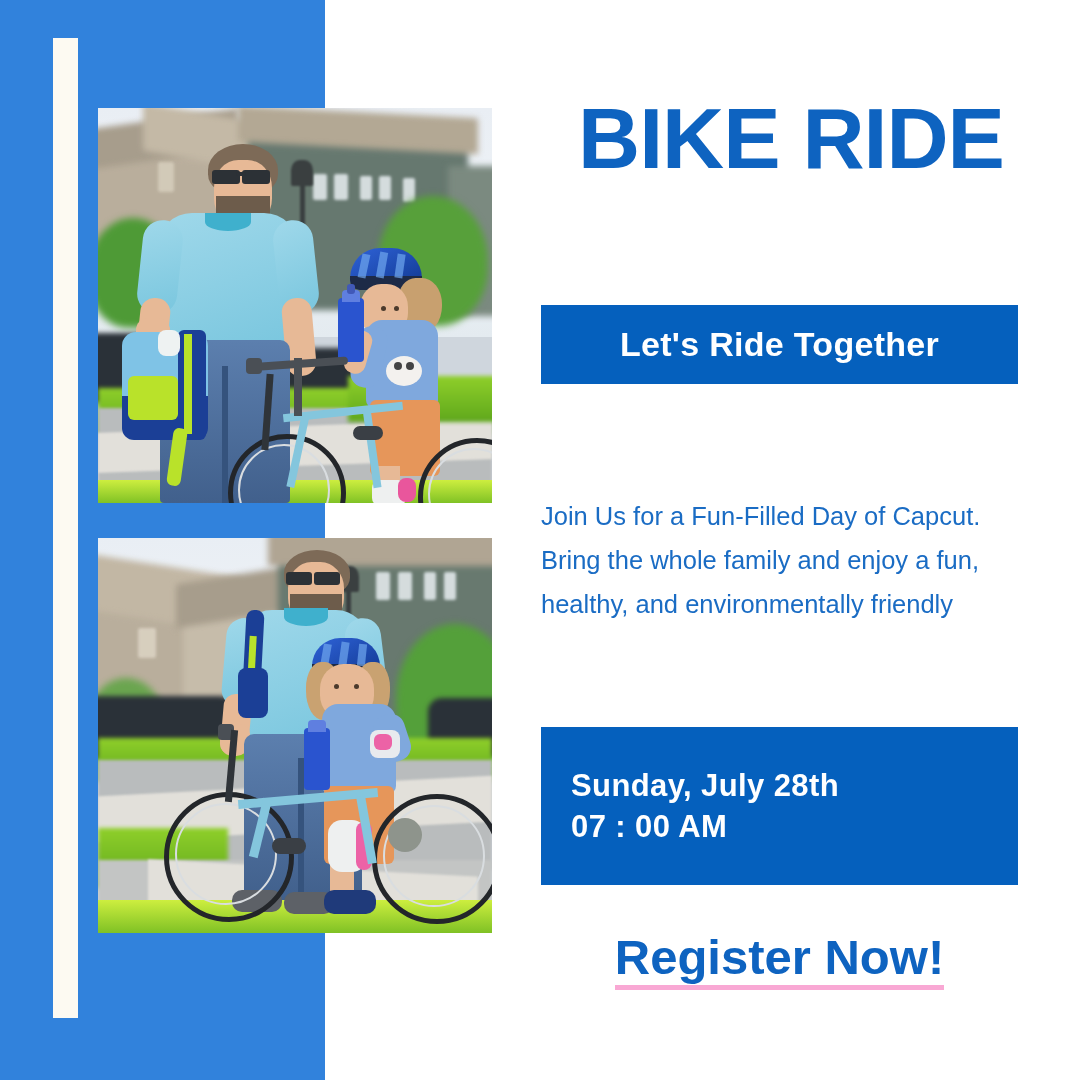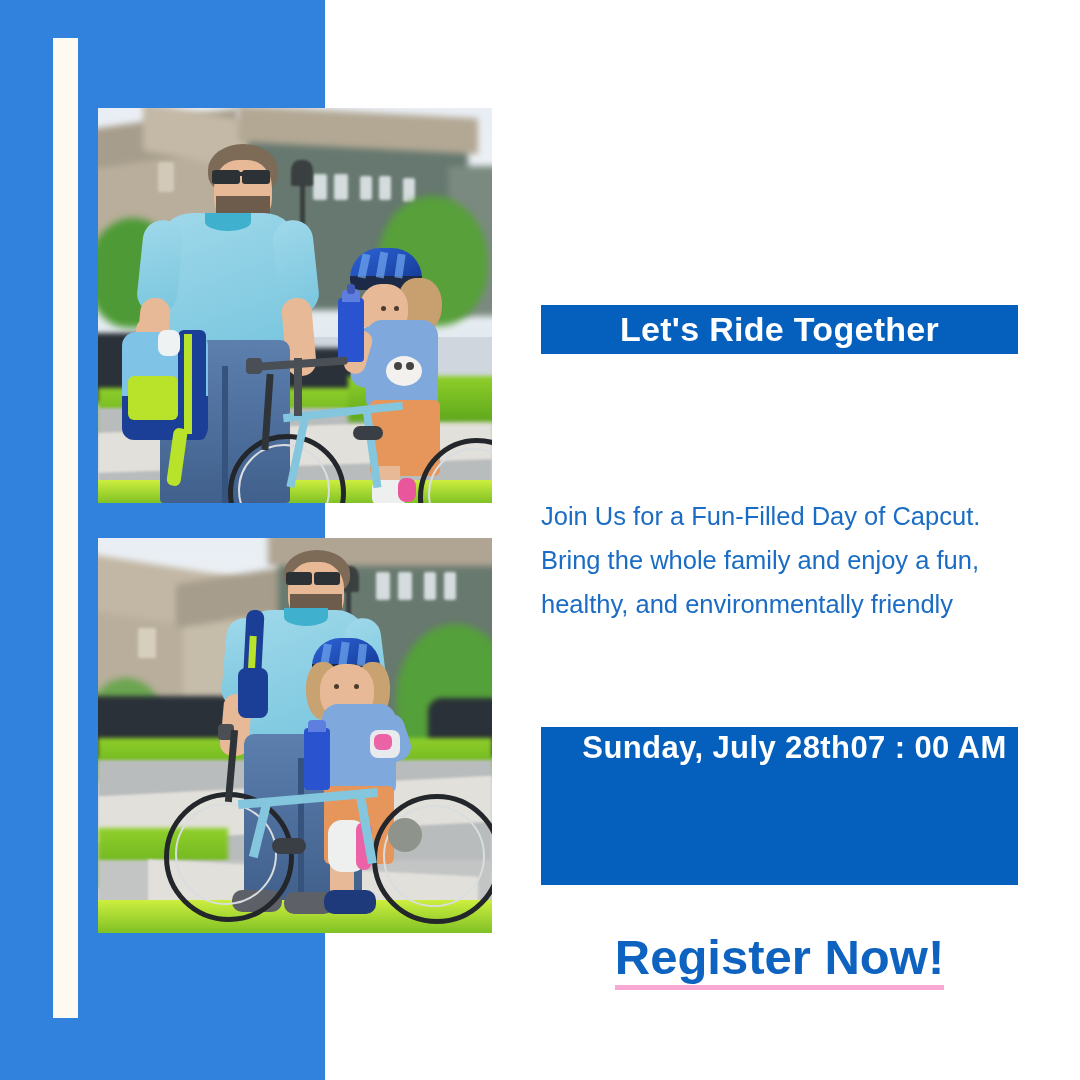--- a/index.html
+++ b/index.html
@@ -56,30 +56,30 @@
   .dark-bar{position:absolute;background:#4a4f55;}
 
   
   .title{position:absolute;left:541px;top:96px;width:500px;text-align:center;
          color:#0E63C0;font-weight:bold;font-size:86px;line-height:.98;
          letter-spacing:-1px;font-family:"Liberation Sans",sans-serif;}
   .title span{display:block;}
   .title .l1{font-size:86px;}
   .title .l2{font-size:86px;}
 
-  .banner{position:absolute;left:541px;top:305px;width:477px;height:49px;background:#0560BD;
+  .banner{position:absolute;left:541px;top:305px;width:477px;height:79px;background:#0560BD;
           display:flex;align-items:center;justify-content:center;}
   .banner-text{color:#ffffff;font-size:34px;font-weight:bold;letter-spacing:.3px;}
 
   .body-copy{position:absolute;left:541px;top:494px;width:500px;color:#1a6cc4;
              font-size:25.5px;line-height:44px;}
   .body-copy p{margin:0;}
 
   .details{position:absolute;left:541px;top:727px;width:477px;height:158px;background:#0560BD;
-           display:flex;flex-direction:row;justify-content:center;padding-left:30px;box-sizing:border-box;}
+           display:flex;flex-direction:column;justify-content:center;padding-left:30px;box-sizing:border-box;}
   .details div{color:#ffffff;font-size:31px;font-weight:bold;line-height:41px;letter-spacing:.4px;}
 
   .cta{position:absolute;left:541px;top:932px;width:477px;text-align:center;}
   .cta-text{display:inline-block;color:#0E63C0;font-size:49px;font-weight:bold;
             border-bottom:5px solid #f9a8d4;padding-bottom:2px;line-height:1.05;}
 </style>
 </head>
 <body>
 
 <div id="poster">
@@ -274,20 +274,21 @@
       <div class="frame-bar" style="left:158px;top:260px;width:9px;height:60px;transform:rotate(14deg);"></div>
       <div class="frame-bar" style="left:264px;top:258px;width:9px;height:68px;transform:rotate(-10deg);"></div>
       <div class="dark-bar" style="left:120px;top:186px;width:16px;height:16px;border-radius:4px;"></div>
       <div class="dark-bar" style="left:130px;top:192px;width:7px;height:72px;transform:rotate(5deg);background:#2f3439;"></div>
       <div class="part" style="left:290px;top:280px;width:34px;height:34px;background:#8e948c;border-radius:50%;"></div>
       <div class="part" style="left:174px;top:300px;width:34px;height:16px;background:#3a3f45;border-radius:8px;"></div>
     </div>
   </div>
 
   <div class="title">
+    <span class="l2">BIKE RIDE</span>
   </div>
 
   <div class="banner">
     <span class="banner-text">Let's Ride Together</span>
   </div>
 
   <div class="body-copy">
     <p>Join Us for a Fun-Filled Day of Capcut.</p>
     <p>Bring the whole family and enjoy a fun,</p>
     <p>healthy, and environmentally friendly</p>

